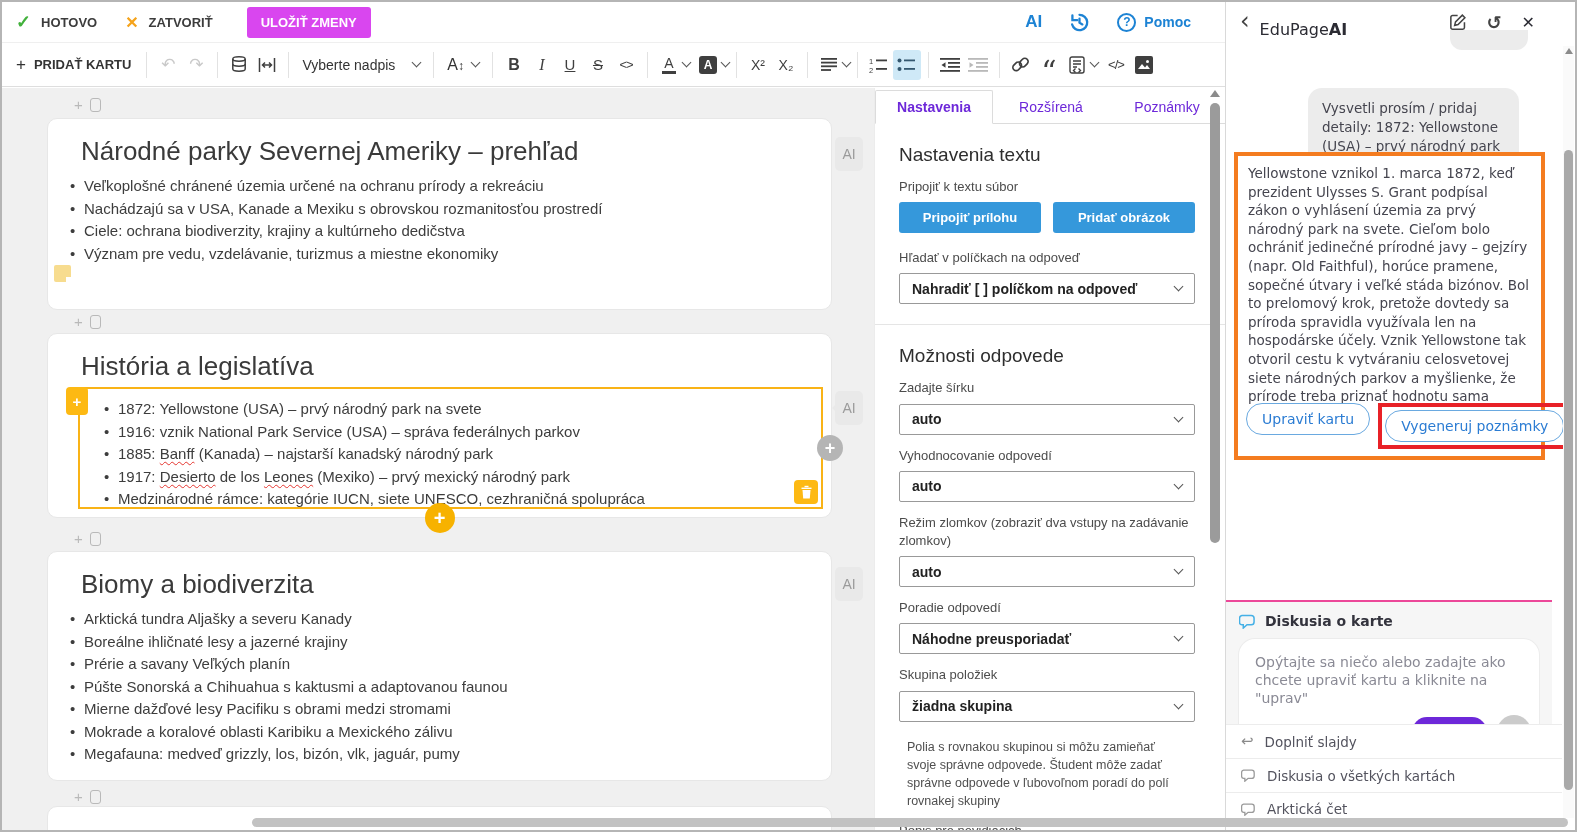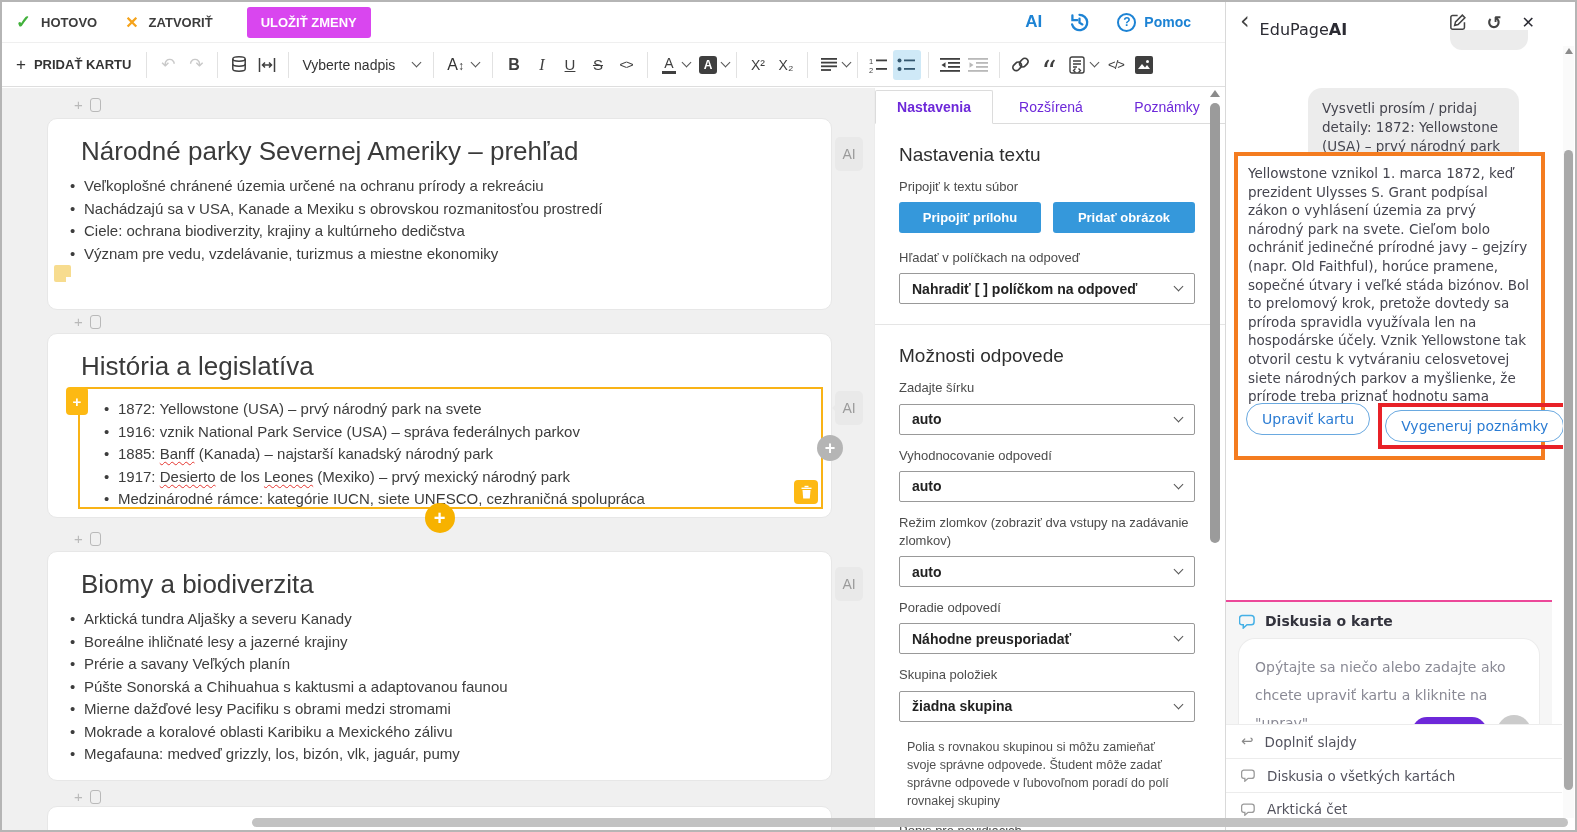--- a/index.html
+++ b/index.html
@@ -100,21 +100,21 @@
   .user-bubble{position:absolute;left:82px;right:56px;top:86px;background:#ececec;border-radius:14px;padding:11px 14px;
                font-size:13.5px;line-height:19px;color:#45454f;}
   .ai-box{position:absolute;left:8px;right:30px;top:150px;height:308px;border:4px solid #f47c20;background:#fff;padding:8px 10px;}
   .ai-text{font-size:13.5px;line-height:18.6px;color:#45454f;}
   .ai-btns{position:absolute;left:8px;bottom:7px;display:flex;align-items:flex-start;gap:8px;}
   .pill{border:1.5px solid #6aa9e0;color:#2b7cd3;border-radius:18px;padding:7px 15px;font-size:14px;background:#fff;white-space:nowrap;cursor:pointer;}
   .redbox{border:4px solid #e82127;padding:3px;}
   .disc{position:absolute;left:0;right:23px;top:556px;height:166px;background:#f6f6f6;border-top:2px solid #ec4899;padding:11px 13px;margin-top:42px;}
   .disc-head{display:flex;align-items:center;gap:9px;font-size:14px;font-weight:bold;color:#33333d;}
   .inputcard{margin-top:10px;background:#fff;border-radius:16px;height:118px;box-shadow:0 0 0 1px #ececec;padding:14px 16px;position:relative;}
-  .ph{font-size:14px;color:#8a8a95;line-height:28px;max-width:280px;cursor:text;}
+  .ph{font-size:14px;color:#8a8a95;line-height:18px;max-width:280px;cursor:text;}
   .in-actions{position:absolute;right:8px;bottom:8px;display:flex;align-items:center;gap:10px;}
   .model{display:flex;align-items:flex-end;gap:8px;font-size:13px;color:#8b919c;cursor:pointer;}
   .model .chv{border-color:#6a6f78;}
   .uprav{background:#6d28d9;color:#fff;font-weight:bold;font-size:14px;padding:7px 14px;border-radius:17px;cursor:pointer;}
   .sendcirc{width:34px;height:34px;border-radius:50%;background:#cbcbcb;color:#fff;font-size:17px;font-weight:bold;display:grid;place-items:center;cursor:pointer;}
   .ai-footer{position:absolute;left:0;right:13px;top:722px;}
   .frow{height:34px;display:flex;align-items:center;gap:11px;padding-left:15px;border-top:1px solid #ececec;
         font-size:13.5px;color:#53535e;cursor:pointer;background:#fff;}
   .frow:last-child{border-bottom:1px solid #ececec;}
   .ficon{color:#8a8a8a;font-size:15px;line-height:1;}

